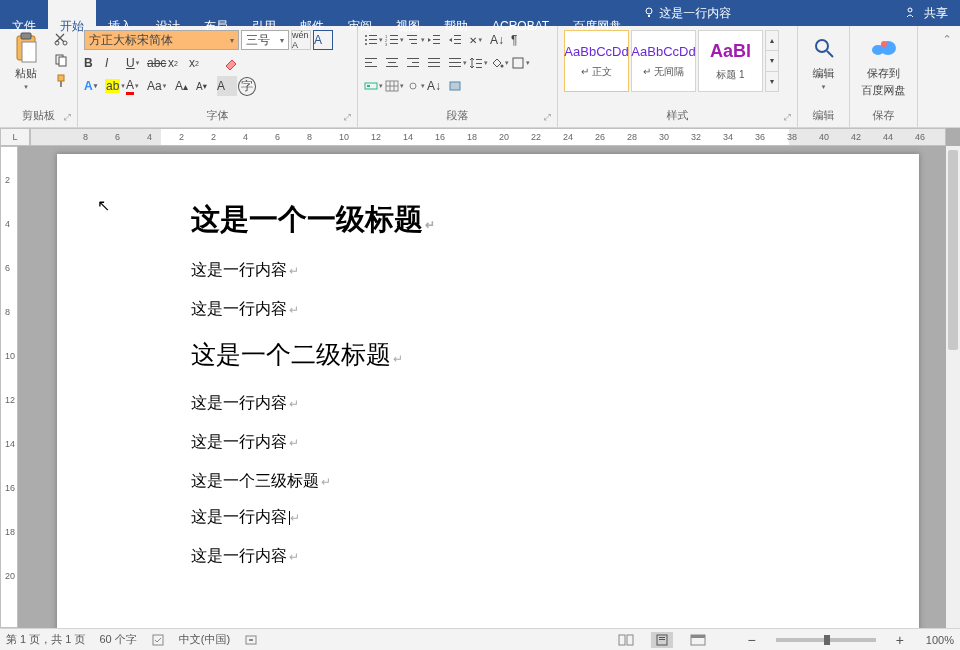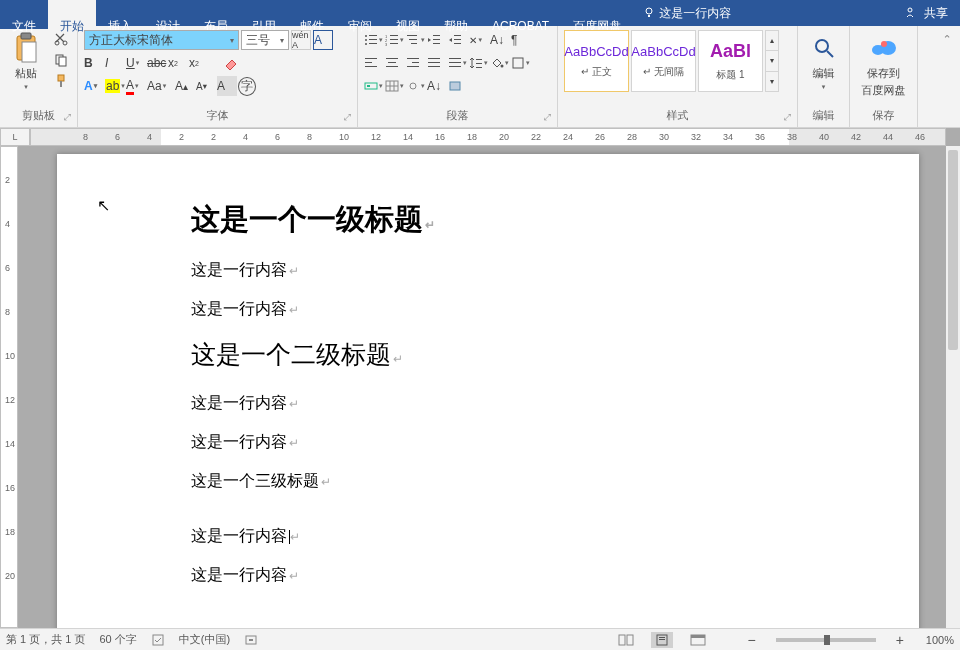--- a/index.html
+++ b/index.html
@@ -15,21 +15,21 @@
 .group{border-right:1px solid #d4d4d4;display:flex;flex-direction:column;padding:2px 4px}
 .group-body{flex:1;display:flex;align-items:flex-start;gap:2px}
 .group-label{text-align:center;font-size:11px;color:#666;padding:2px 0;position:relative}
 .group-label .expand{position:absolute;right:2px;bottom:2px;font-size:9px;color:#888}
 .big-btn{display:flex;flex-direction:column;align-items:center;justify-content:center;padding:4px 6px;gap:2px;cursor:pointer}
 .big-btn .ico{width:32px;height:32px;display:flex;align-items:center;justify-content:center}
 .mini-col{display:flex;flex-direction:column;gap:3px;padding:2px}
 .mini-btn{width:18px;height:18px;display:flex;align-items:center;justify-content:center;cursor:pointer;font-size:11px}
 .font-box{display:flex;flex-direction:column;gap:3px;padding:2px 2px 0}
 .font-box .row1{display:flex;gap:2px}
-.font-name{width:155px;height:20px;border:1px solid #ababab;background:#7dd3fc;font-size:12px;padding:0 4px;display:flex;align-items:center;justify-content:space-between}
+.font-name{width:155px;height:20px;border:1px solid #ababab;background:#fdba74;font-size:12px;padding:0 4px;display:flex;align-items:center;justify-content:space-between}
 .font-size{width:48px;height:20px;border:1px solid #ababab;background:#fff;font-size:12px;padding:0 4px;display:flex;align-items:center;justify-content:space-between}
 .font-box .row2,.font-box .row3{display:flex;gap:1px}
 .fbtn{min-width:20px;height:20px;display:flex;align-items:center;justify-content:flex-start;cursor:pointer;font-size:12px}
 .fbtn.dd::after{content:"▾";font-size:7px;margin-left:1px;color:#666}
 .para-box{display:flex;flex-direction:column;gap:3px;padding:2px}
 .para-box .row{display:flex;gap:1px}
 .style-gallery{display:flex;align-items:center;padding:2px}
 .style-item{width:65px;height:62px;border:1px solid #d4d4d4;background:#fff;margin-right:2px;display:flex;flex-direction:column;align-items:center;justify-content:center;cursor:pointer;font-size:10px}
 .style-item.sel{border:1px solid #f0c869}
 .style-item .prev{font-size:13px;color:#6d28d9;margin-bottom:6px}
@@ -46,21 +46,21 @@
 .ruler-corner{position:absolute;top:0;left:0;width:30px;height:18px;background:#f3f3f3;border:1px solid #c0c0c0;display:flex;align-items:center;justify-content:center;font-size:9px;color:#666}
 .page-wrap{position:absolute;top:18px;left:30px;right:14px;bottom:0;overflow:auto;background:#acacac}
 .vscroll{position:absolute;top:18px;right:0;width:14px;bottom:0;background:#f0f0f0}
 .vscroll .thumb{position:absolute;top:4px;left:2px;right:2px;height:200px;background:#c8c8c8;border-radius:2px}
 .page{width:862px;min-height:1100px;background:#fff;margin:8px auto 20px;box-shadow:0 0 6px rgba(0,0,0,0.3);padding:46px 0 0 134px;position:relative}
 .page .cursor-ico{position:absolute;left:40px;top:42px;font-size:16px}
 .content{font-family:SimSun,serif;color:#000}
 .content .h1{font-size:29px;font-weight:bold;font-family:SimHei,SimSun;margin-bottom:20px}
 .content .line{font-size:16px;margin-bottom:18px}
 .content .h2{font-size:25px;font-weight:normal;font-family:SimHei,SimSun;margin:14px 0 22px}
-.content .h3line{font-size:16px;margin-bottom:34px}
+.content .h3line{font-size:16px;margin-bottom:15px}
 .pm{color:#ababab;font-size:12px;margin-left:2px}
 .statusbar{position:absolute;bottom:0;left:0;right:0;height:22px;background:#f3f3f3;border-top:1px solid #d4d4d4;display:flex;align-items:center;font-size:11px;color:#555;padding:0 6px;gap:14px}
 .statusbar .spacer{flex:1}
 .statusbar .vbtn{width:22px;height:16px;display:flex;align-items:center;justify-content:center;cursor:pointer}
 .statusbar .vbtn.active{background:#d0d0d0}
 .zoom-slider{width:100px;height:4px;background:#c0c0c0;position:relative;margin:0 6px}
 .zoom-slider .thumb{position:absolute;left:48px;top:-3px;width:6px;height:10px;background:#666}
 svg{display:block}
 </style>
 </head>

